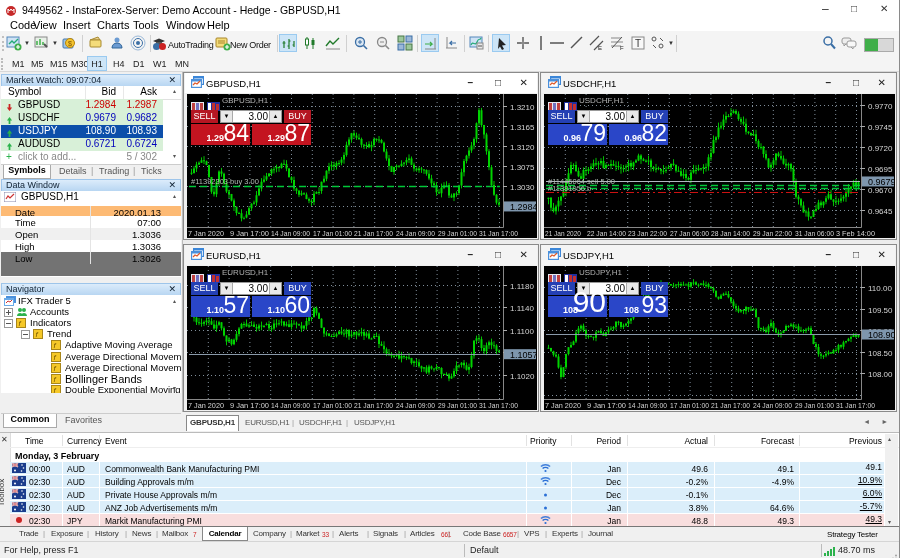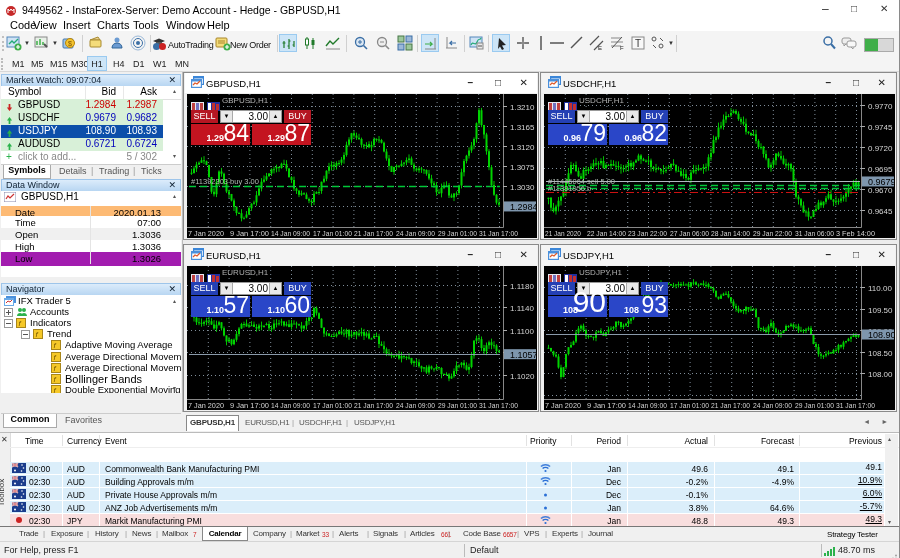--- a/index.html
+++ b/index.html
@@ -260,21 +260,21 @@
       <div class="abs" style="left:0;top:37px;right:0;height:12px;background:#f0f0f0">
         <span class="abs" style="left:14px;top:1px;font-size:9.5px">Open</span>
         <span class="abs" style="left:89px;top:0;border-left:1px solid #e4e4e4;height:12px"></span>
         <span class="abs" style="right:20px;top:1px;font-size:9.5px">1.3036</span>
       </div>
       <div class="abs" style="left:0;top:49px;right:0;height:12px;background:#fff">
         <span class="abs" style="left:14px;top:1px;font-size:9.5px">High</span>
         <span class="abs" style="left:89px;top:0;border-left:1px solid #e4e4e4;height:12px"></span>
         <span class="abs" style="right:20px;top:1px;font-size:9.5px">1.3036</span>
       </div>
-      <div class="abs" style="left:0;top:61px;right:0;height:14px;background:#a21caf">
+      <div class="abs" style="left:0;top:61px;right:0;height:24px;background:#737373">
         <span class="abs" style="left:14px;top:1px;font-size:9.5px">Low</span>
         <span class="abs" style="left:89px;top:0;border-left:1px solid #e4e4e4;height:12px"></span>
         <span class="abs" style="right:20px;top:1px;font-size:9.5px">1.3026</span>
       </div>
     </div>
     <div class="abs" style="left:1px;top:211px;right:1px;height:11px;background:linear-gradient(#dcecfb,#b8d6f2);border:1px solid #9ec5ea;font-size:9px;color:#123;line-height:11px"><span style="margin-left:4px">Navigator</span><span class="abs" style="right:4px;top:0">✕</span></div>
     <div class="abs" style="left:1px;top:223px;right:1px;height:98px;background:#fff;font-size:10px;color:#000;overflow:hidden">
       <div class="abs" style="left:0;top:1.0px;right:0;height:11.1px">
         <span class="abs" style="left:3px;top:0"><svg width="12" height="10" viewBox="0 0 12 10">
             <rect x="2" y="0" width="10" height="7" fill="#4a90dc"></rect>
@@ -710,20 +710,23 @@
       <span class="abs" style="left:15px;top:3px">Time</span>
       <span class="abs" style="left:57px;top:3px">Currency</span>
       <span class="abs" style="left:95px;top:3px">Event</span>
       <span class="abs" style="left:520px;top:3px">Priority</span>
       <span class="abs" style="left:563px;top:3px;width:48px;text-align:right">Period</span>
       <span class="abs" style="left:618px;top:3px;width:80px;text-align:right">Actual</span>
       <span class="abs" style="left:704px;top:3px;width:80px;text-align:right">Forecast</span>
       <span class="abs" style="left:794px;top:3px;width:78px;text-align:right">Previous</span>
       <span class="abs" style="right:3px;top:2px;font-size:6px;color:#555">▴</span>
     </div>
+    <div class="abs" style="left:10px;top:16px;right:0;height:13px;font-size:9px;font-weight:bold;color:#000">
+      <span class="abs" style="left:5px;top:2px">Monday, 3 February</span>
+    </div>
     <div class="abs" style="left:10px;top:29px;right:16px;height:13px;background:#dbeefa;border-bottom:1px solid #fff;box-sizing:border-box;font-size:8.5px;color:#000">
       <span class="abs" style="left:52px;top:0;height:13px;border-left:1px solid #fff"></span>
       <span class="abs" style="left:89px;top:0;height:13px;border-left:1px solid #fff"></span>
       <span class="abs" style="left:516px;top:0;height:13px;border-left:1px solid #fff"></span>
       <span class="abs" style="left:561px;top:0;height:13px;border-left:1px solid #fff"></span>
       <span class="abs" style="left:617px;top:0;height:13px;border-left:1px solid #fff"></span>
       <span class="abs" style="left:704px;top:0;height:13px;border-left:1px solid #fff"></span>
       <span class="abs" style="left:789px;top:0;height:13px;border-left:1px solid #fff"></span>
       <span class="abs" style="left:2px;top:1px"><svg width="14" height="10" viewBox="0 0 14 10">
           <rect width="14" height="10" fill="#1a3c8c"></rect>

